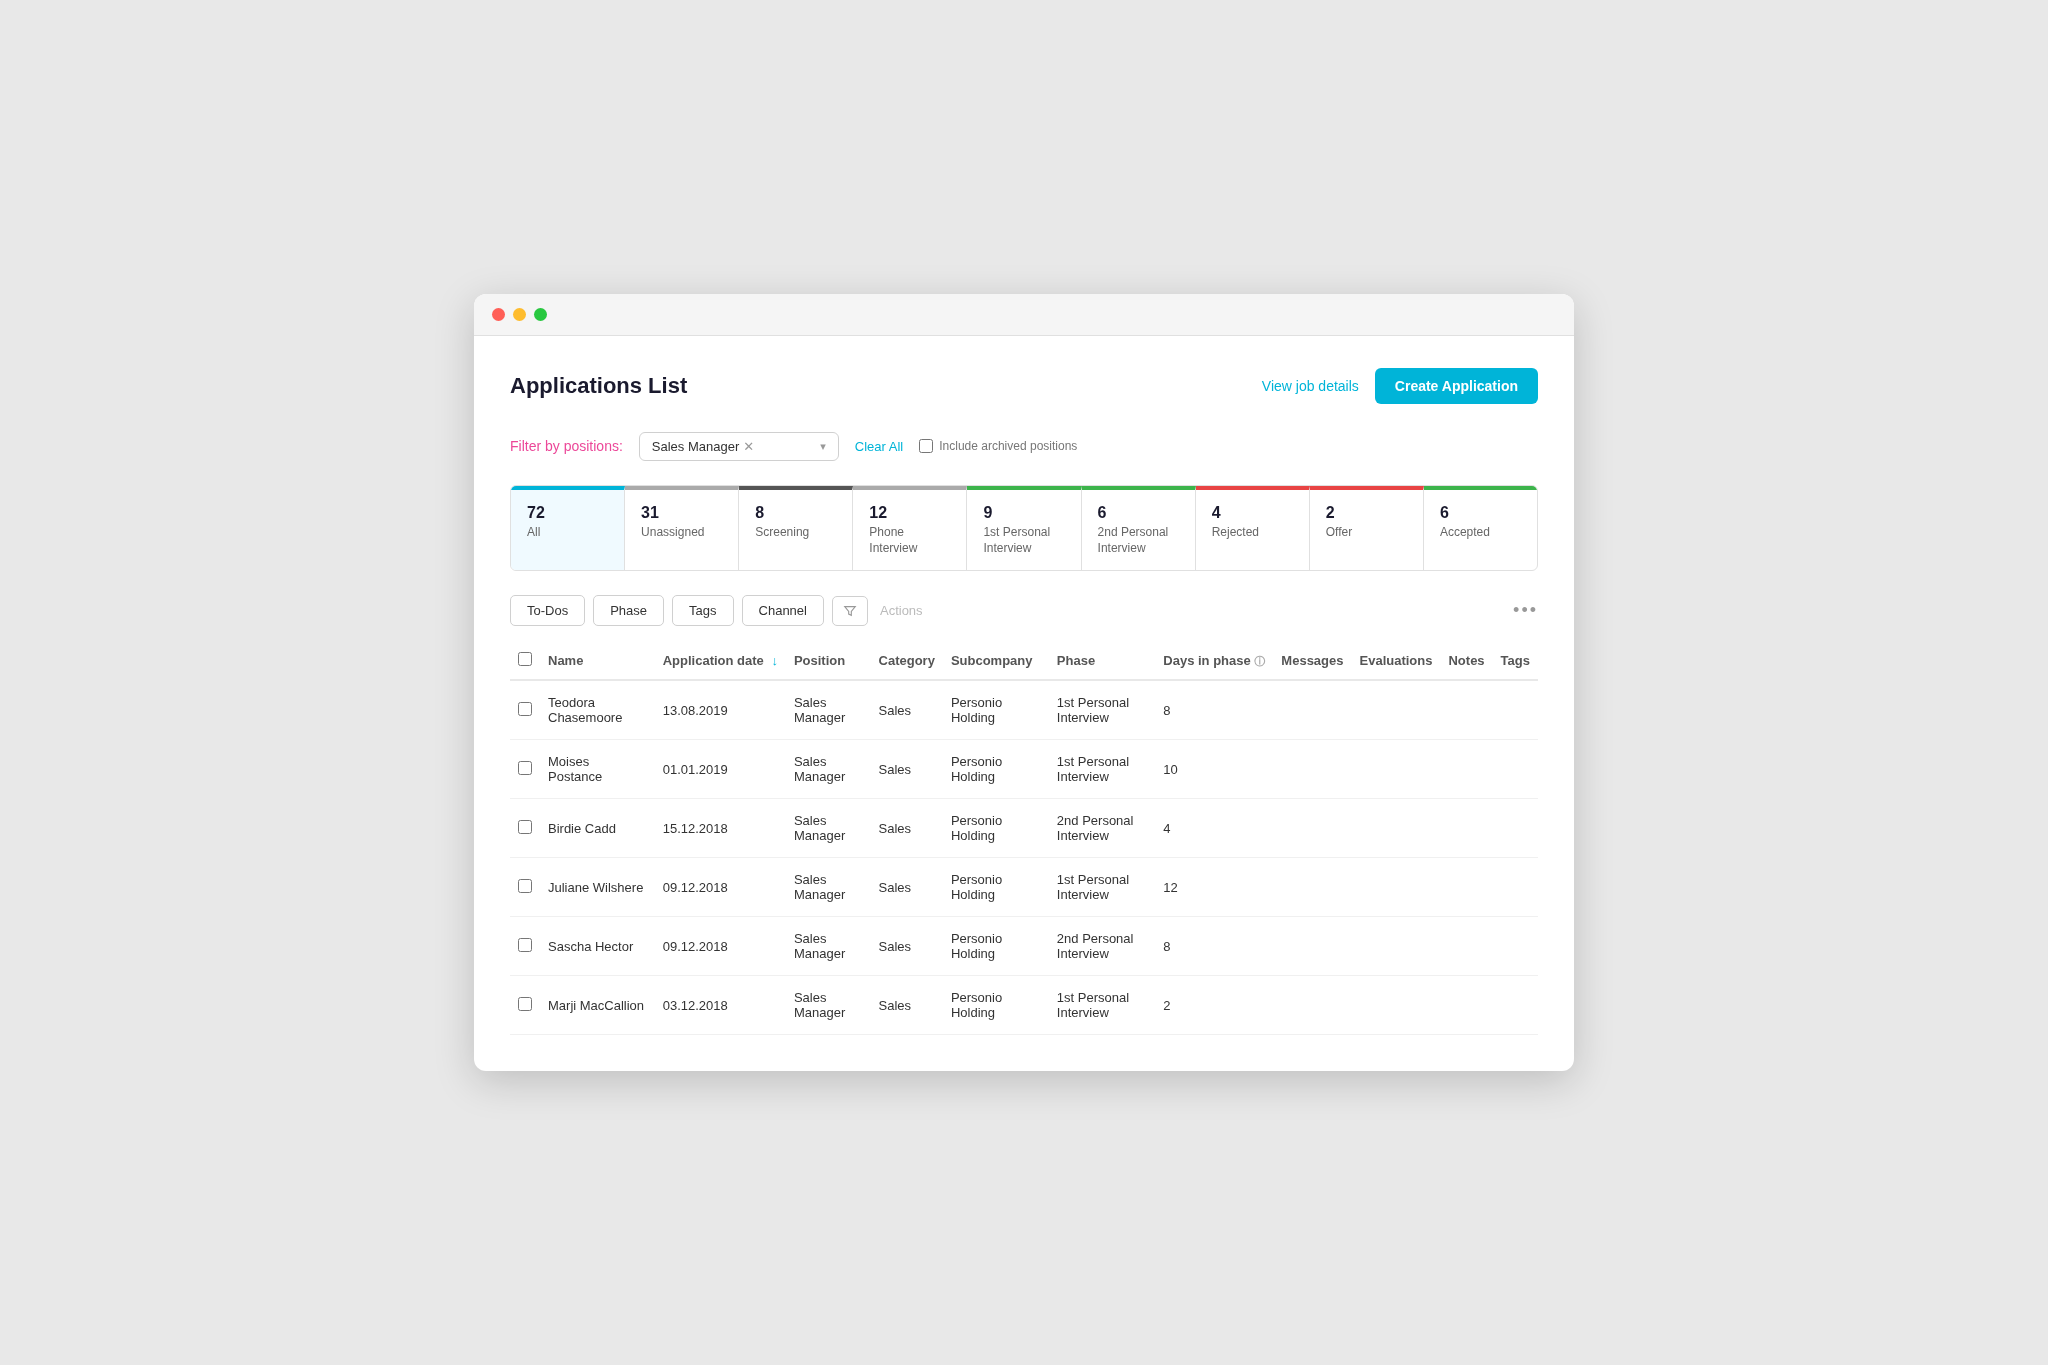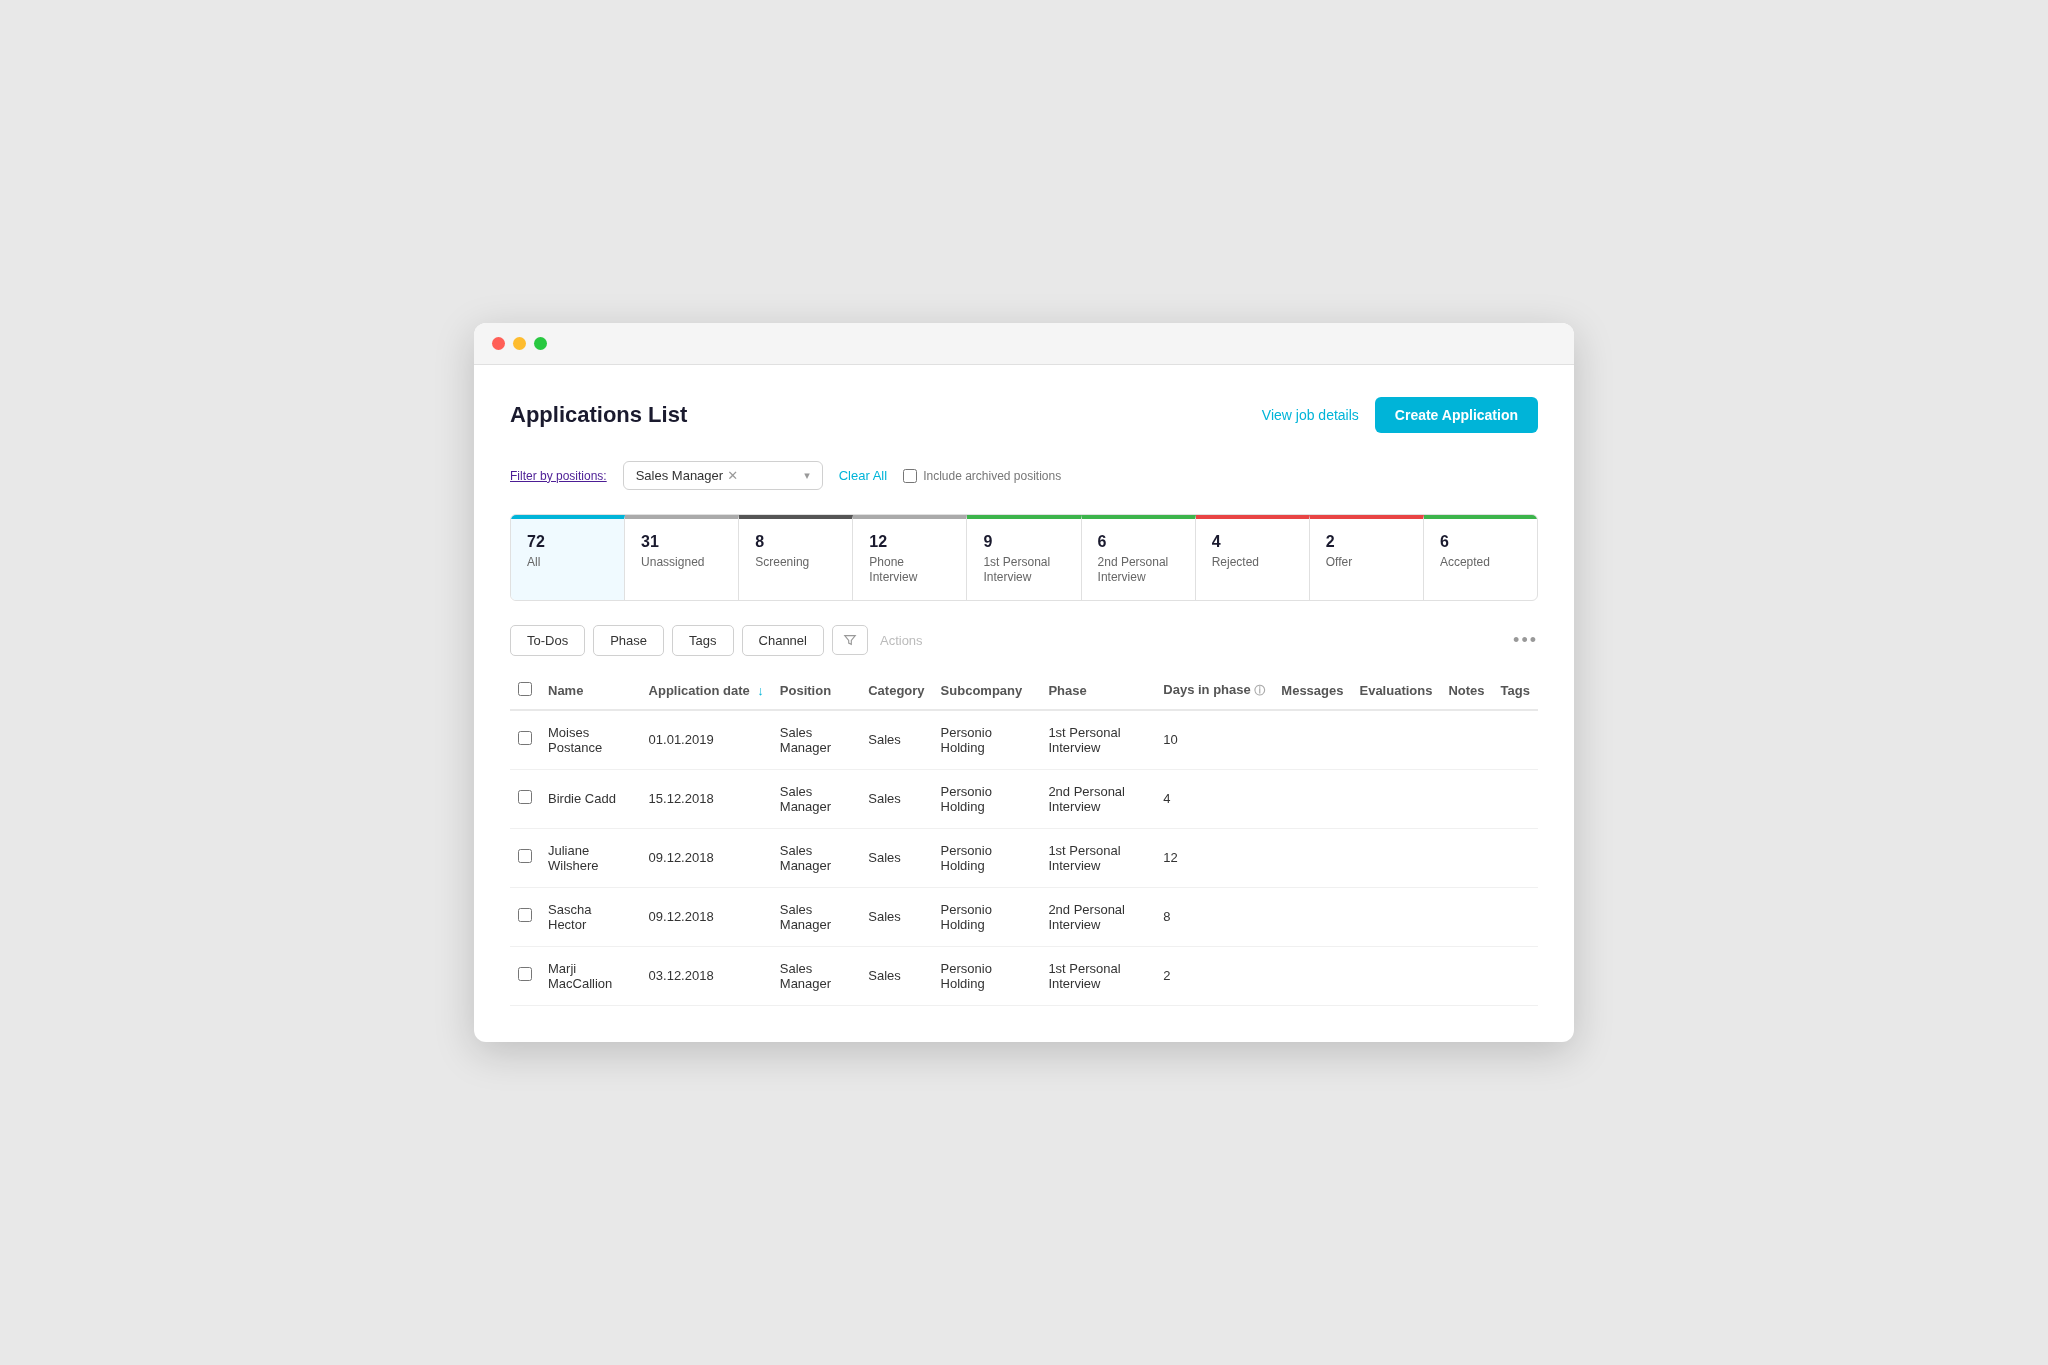--- a/index.html
+++ b/index.html
@@ -70,23 +70,22 @@
       cursor: pointer;
     }
     
     .filter-row {
       display: flex;
       align-items: center;
       gap: 16px;
       margin-bottom: 24px;
     }
     .filter-label {
-      font-size: 12px;
-      color: #4c1d95;
-      text-decoration: underline;
+      font-size: 14px;
+      color: #ec4899;
     }
     .filter-select {
       display: flex;
       align-items: center;
       gap: 8px;
       border: 1px solid #d0d0d0;
       border-radius: 6px;
       padding: 6px 12px;
       font-size: 13px;
       color: #333;
@@ -348,20 +347,36 @@
             <th>Subcompany</th>
             <th>Phase</th>
             <th>Days in phase <span class="th-info">ⓘ</span></th>
             <th>Messages</th>
             <th>Evaluations</th>
             <th>Notes</th>
             <th>Tags</th>
           </tr>
         </thead>
         <tbody id="table-body">
+        <tr>
+    <td class="cb-cell">
+      <input type="checkbox" style="">
+    </td>
+    <td class="name-cell">Teodora Chasemoore</td>
+    <td>13.08.2019</td>
+    <td>Sales Manager</td>
+    <td>Sales</td>
+    <td>Personio Holding</td>
+    <td>1st Personal Interview</td>
+    <td>8</td>
+    <td></td>
+    <td></td>
+    <td></td>
+    <td></td>
+  </tr>
             <tr>
     <td class="cb-cell">
       <input type="checkbox" style="">
     </td>
     <td class="name-cell">Moises Postance</td>
     <td>01.01.2019</td>
     <td>Sales Manager</td>
     <td>Sales</td>
     <td>Personio Holding</td>
     <td>1st Personal Interview</td>

